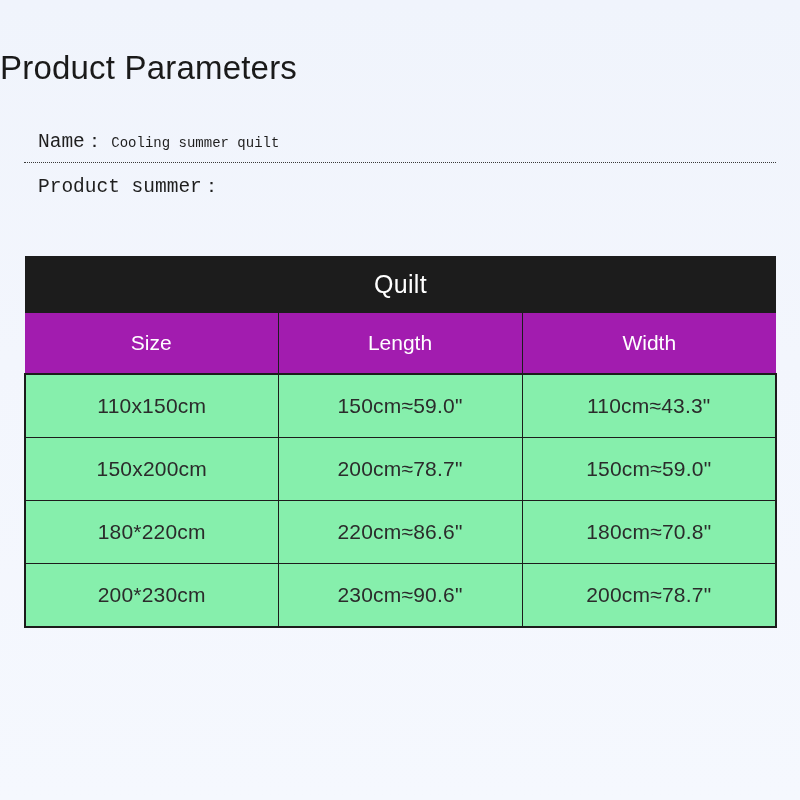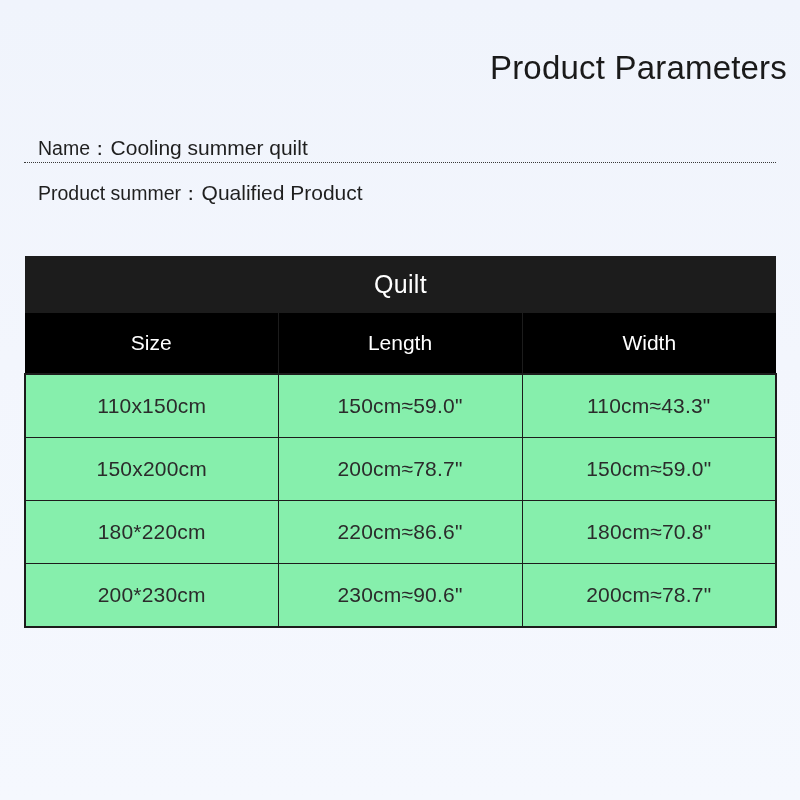--- a/index.html
+++ b/index.html
@@ -22,61 +22,62 @@
     height: 800px;
     box-sizing: border-box;
   }
 
   
   .page-title {
     position: absolute;
     top: 48px;
     left: 0;
     width: 787px;
-    text-align: right;
+    text-align: left;
     font-size: 33px;
     font-weight: 400;
     letter-spacing: 0.2px;
     color: #1a1a1a;
     line-height: 1.2;
   }
 
   
   .params {
     position: absolute;
     top: 118px;
     left: 24px;
     width: 752px;
   }
   .param-row {
     display: flex;
-    align-items: flex-end;
+    align-items: center;
     height: 44px;
+    font-family: Liberation Mono, monospace;
   }
   .param-row.with-rule {
     border-bottom: 1.6px dotted #3a3a3a;
   }
   .param-cell {
     display: flex;
     align-items: baseline;
     white-space: nowrap;
   }
   .param-cell.left  { width: 440px; padding-left: 14px; box-sizing: border-box; }
   .param-cell.right { flex: 1; padding-left: 14px; box-sizing: border-box; }
 
   .param-label {
     font-size: 19.5px;
     color: #1f1f1f;
     font-weight: 400;
   }
   .param-value {
-    font-size: 21px;
+    font-size: 14px;
     color: #1f1f1f;
     font-weight: 400;
-    margin-left: 1px;
+    margin-left: 7px;
   }
 
   
   .spec-table {
     position: absolute;
     top: 256px;
     left: 24px;
     width: 751px;
     border-collapse: collapse;
     table-layout: fixed;
@@ -90,21 +91,21 @@
     color: #ffffff;
     text-align: center;
     font-size: 25px;
     font-weight: 400;
     height: 55px;
     letter-spacing: 0.3px;
     border: none;
   }
 
   .table-head th {
-    background: #000000;
+    background: #a21caf;
     color: #ffffff;
     text-align: center;
     font-size: 21px;
     font-weight: 400;
     height: 58px;
     border-left: 1.5px solid #1c1c1c;
     border-right: 1.5px solid #1c1c1c;
     border-bottom: 2px solid #1c1c1c;
   }
   .table-head th:first-child { border-left: none; }
@@ -136,21 +137,20 @@
     <div class="param-row with-rule">
       <div class="param-cell left">
         <span class="param-label">Name：</span>
         <span class="param-value">Cooling summer quilt</span>
       </div>
     </div>
 
     <div class="param-row">
       <div class="param-cell left">
         <span class="param-label">Product summer：</span>
-        <span class="param-value">Qualified Product</span>
       </div>
     </div>
 
   </div>
 
   <table class="spec-table">
     <colgroup>
       <col class="c-size">
       <col class="c-length">
       <col class="c-width">

